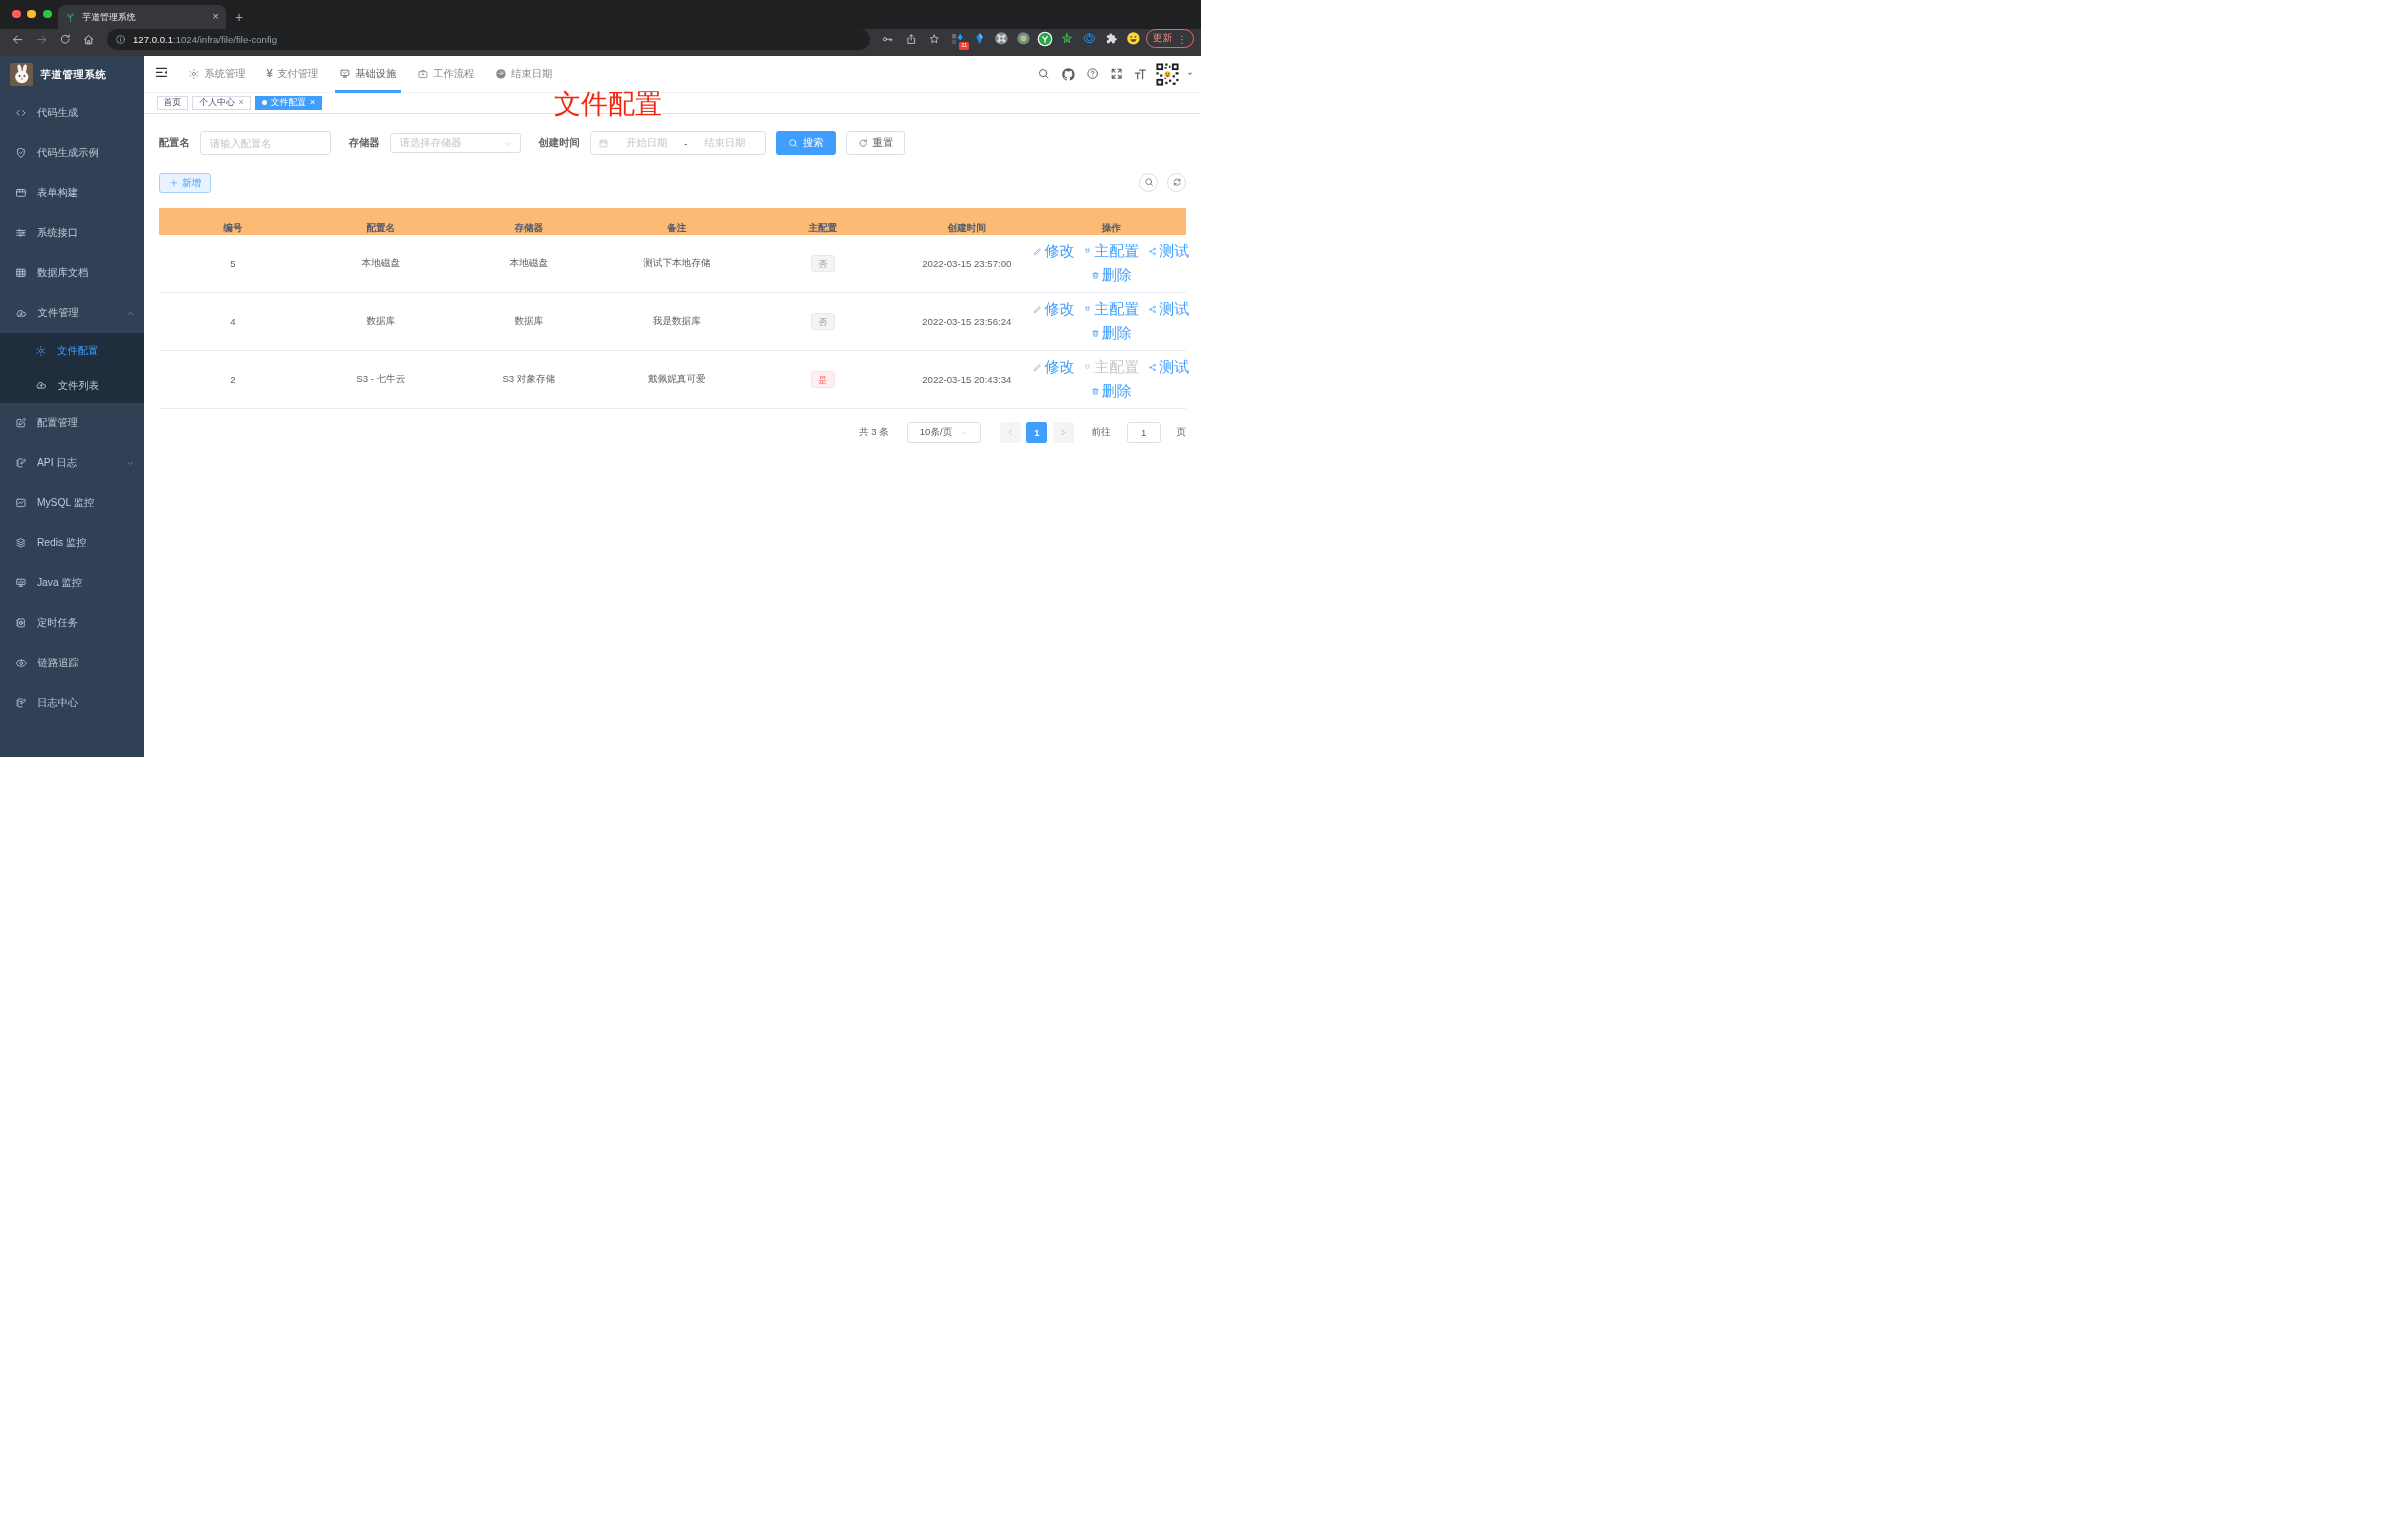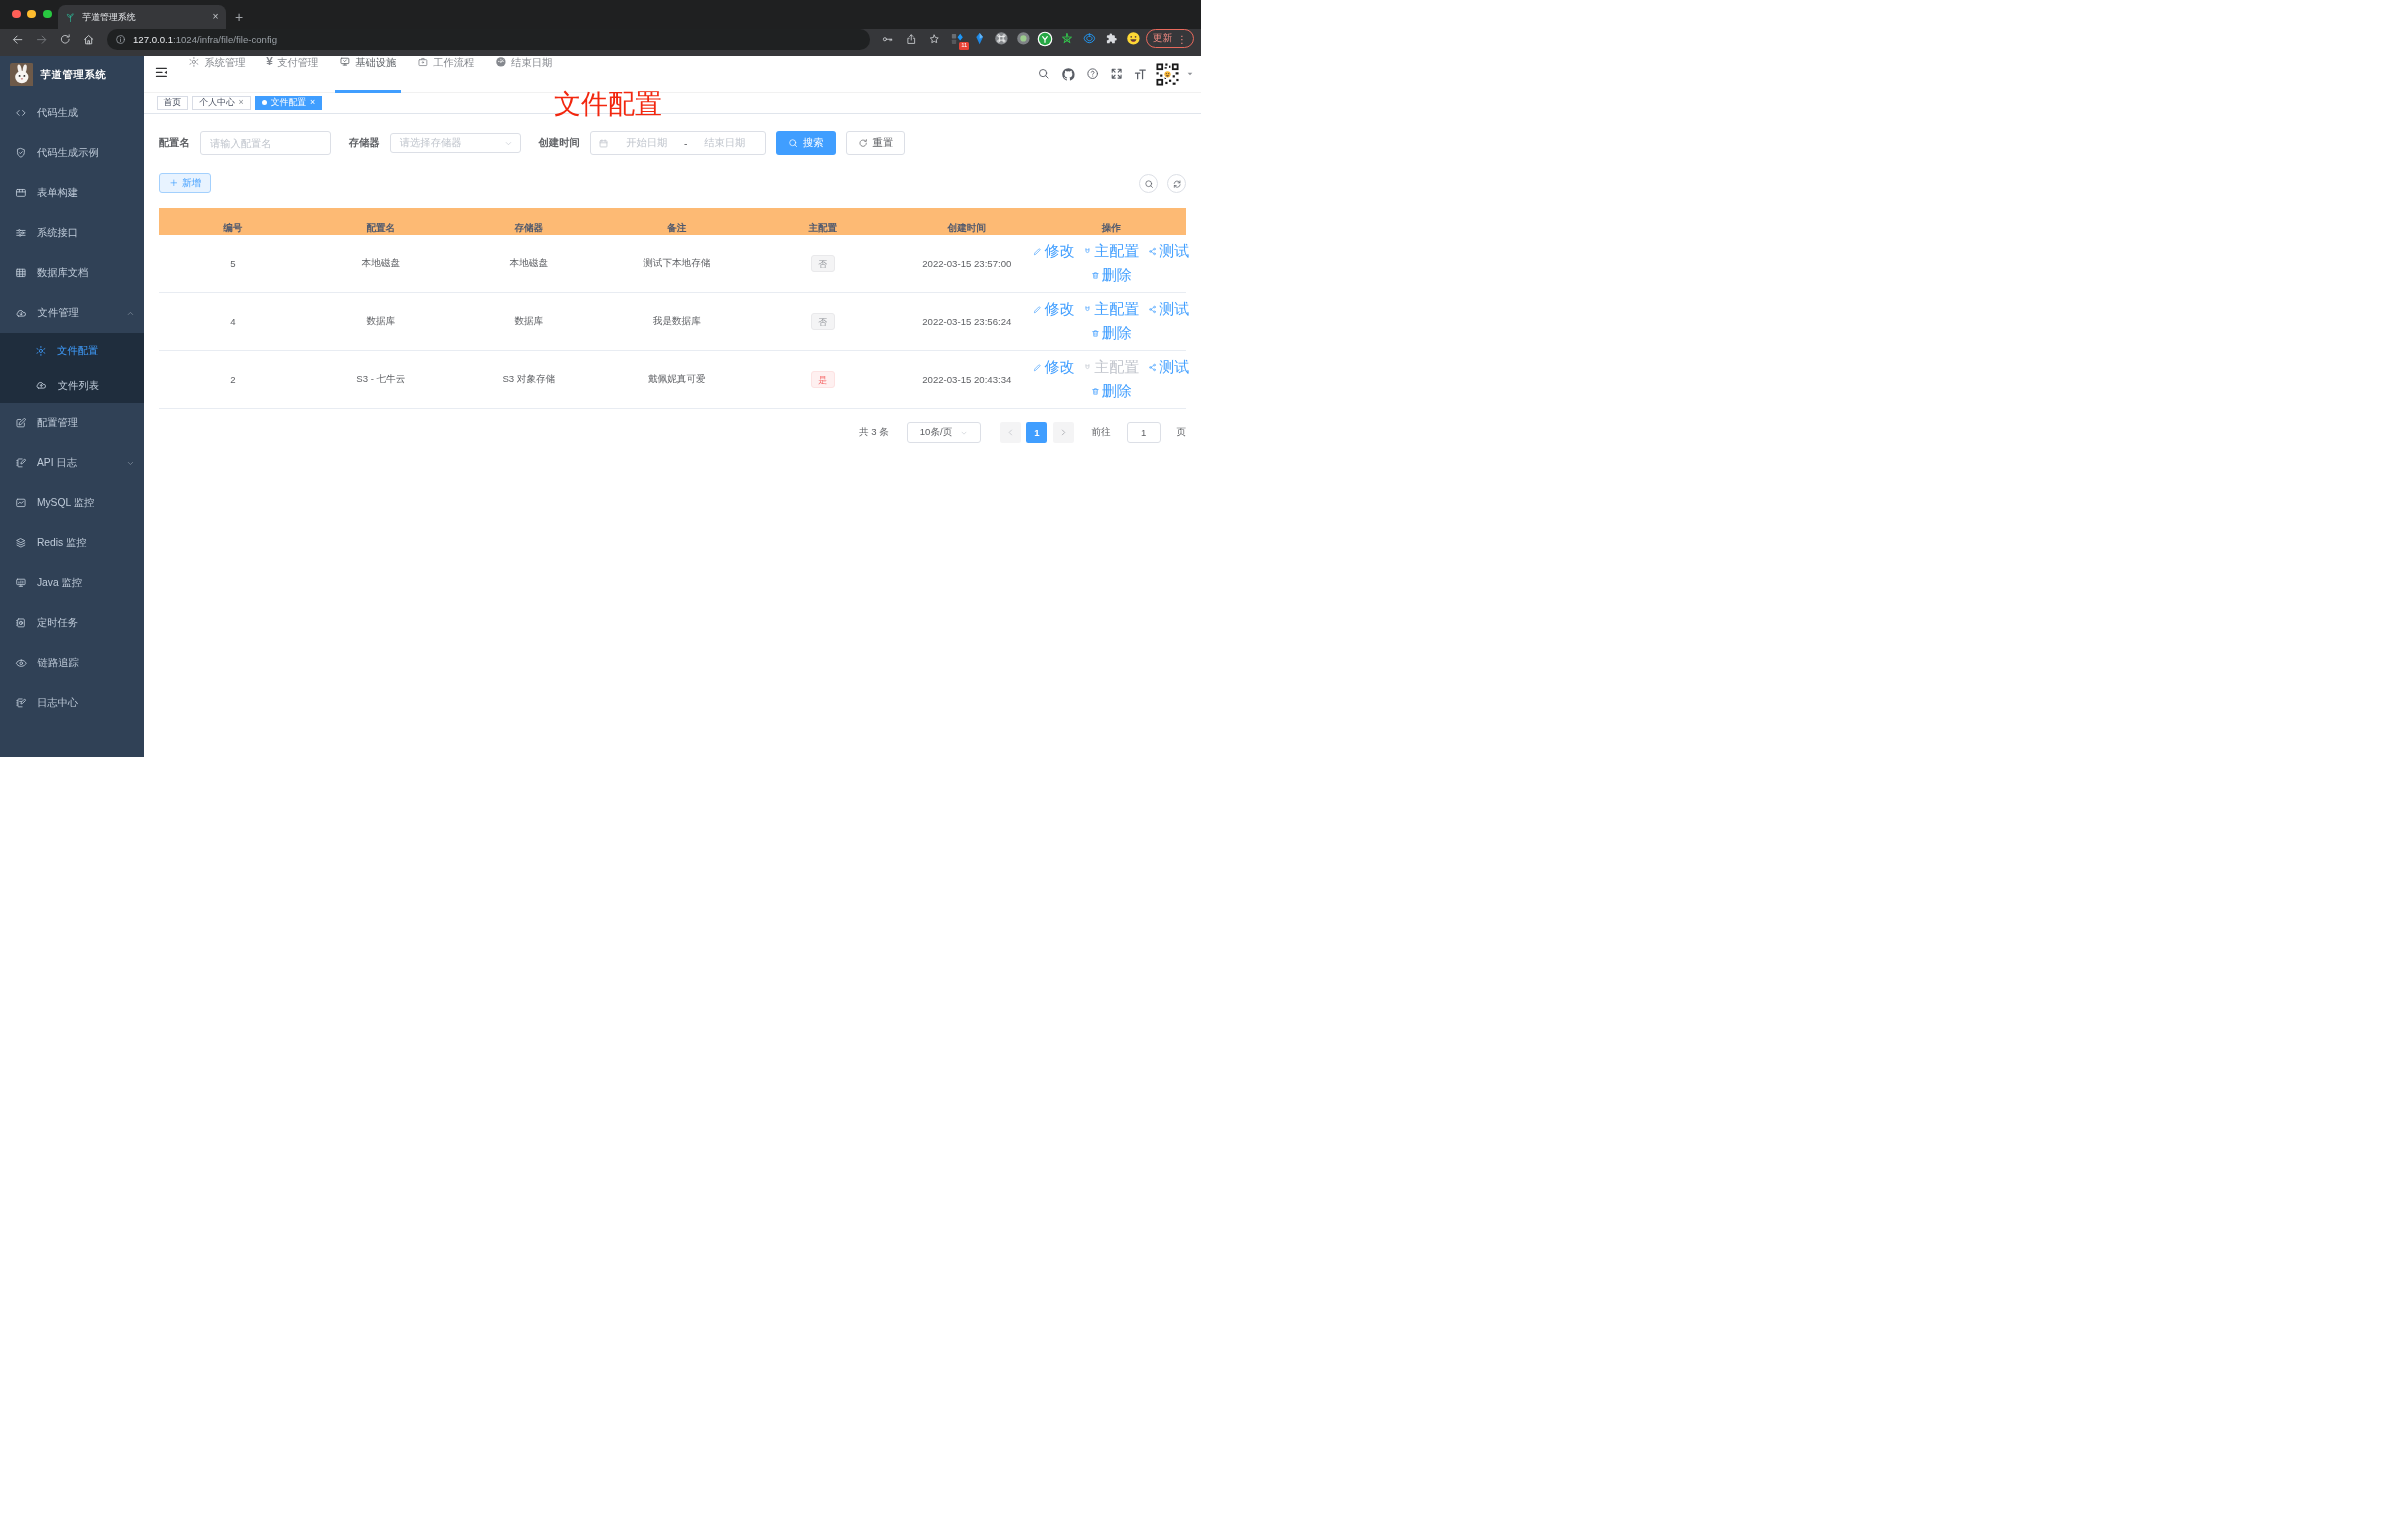--- a/index.html
+++ b/index.html
@@ -39,21 +39,21 @@
   .mi .lbl{flex:1}
   .submenu{background:#1f2d3d}
   .submenu .mi{height:35px;padding-left:35px}
   .mi.active{color:#409eff}
   .caret{color:#8a97a6}
   
   .main{flex:1;display:flex;flex-direction:column;position:relative;min-width:0}
   .hd{height:37px;background:#fff;border-bottom:0.7px solid #f1f1f1;display:flex;align-items:center}
   .hamburger{padding:0 9.6px;color:#303133;cursor:pointer}
   .nav{display:flex;height:37px}
-  .nav-item{display:flex;align-items:flex-start;gap:4.4px;padding:0 10.3px;font-size:10.3px;color:#85888e;
+  .nav-item{display:flex;align-items:center;gap:4.4px;padding:0 10.3px;font-size:10.3px;color:#85888e;
     position:relative;cursor:pointer}
   .nav-item.active{color:#5f6368}
   .nav-item.active::after{content:'';position:absolute;left:5.9px;right:5.9px;bottom:0;height:2.2px;background:#409eff}
   .yen{font-size:11.8px;font-weight:bold;line-height:1}
   .hd-right{margin-left:auto;display:flex;align-items:center;gap:5.2px;padding-right:7.4px}
   .hicon{width:19px;height:19px;display:flex;align-items:center;justify-content:center;color:#5a5e66;cursor:pointer}
   .avatar{width:25px;height:25px;border-radius:4.4px;overflow:hidden;cursor:pointer}
   .ucaret{color:#909399;cursor:pointer}
   
   .tabbar{height:20.7px;background:#fff;border-bottom:0.7px solid #e0e5ec;box-shadow:0 0.7px 2.2px rgba(0,0,0,.05);
@@ -75,21 +75,21 @@
   .sel{width:131px;height:20px;border:0.7px solid #dcdfe6;border-radius:3px;display:flex;align-items:center;
     justify-content:space-between;padding:0 7.4px 0 8.9px;color:#bfc4cc;font-size:10.3px;cursor:pointer}
   .gap{width:17.7px;flex:none}
   .daterange{width:176px;height:23.6px;border:0.7px solid #dcdfe6;border-radius:3px;display:flex;
     align-items:center;padding:0 7.4px;color:#bfc4cc;font-size:10.3px;gap:4.4px}
   .dr-part{flex:1;text-align:center;white-space:nowrap}
   .btn{height:23.6px;padding:0 11px;border-radius:3px;font-size:10.3px;display:inline-flex;align-items:center;
     gap:4.4px;cursor:pointer;border:0.7px solid transparent;white-space:nowrap}
   .btn-primary{background:#409eff;color:#fff;margin-left:10.3px}
   .btn-plain{background:#fff;border-color:#dcdfe6;color:#606266;margin-left:10.3px}
-  .trow{display:flex;align-items:flex-end;margin-top:17.7px}
+  .trow{display:flex;align-items:flex-start;margin-top:17.7px}
   .btn-add{height:20.7px;padding:0 8.9px;border-radius:3px;background:#e8f3ff;border:0.7px solid #a3d0fd;
     color:#409eff;font-size:9.6px;display:inline-flex;align-items:center;gap:3.7px;cursor:pointer}
   .tool-circles{margin-left:auto;display:flex;gap:8.9px}
   .cbtn{width:19px;height:19px;border:0.7px solid #dcdfe6;border-radius:50%;display:flex;align-items:center;
     justify-content:center;color:#5a5e66;cursor:pointer}
   
   .tbl{margin-top:14.8px}
   .thead{display:flex;align-items:flex-end;background:#fdba74;height:27px}
   .th{font-size:9.6px;color:#515a6e;font-weight:700;text-align:center}
   .tr{display:flex;align-items:center;height:58px;border-bottom:0.7px solid #e8ecf2}

